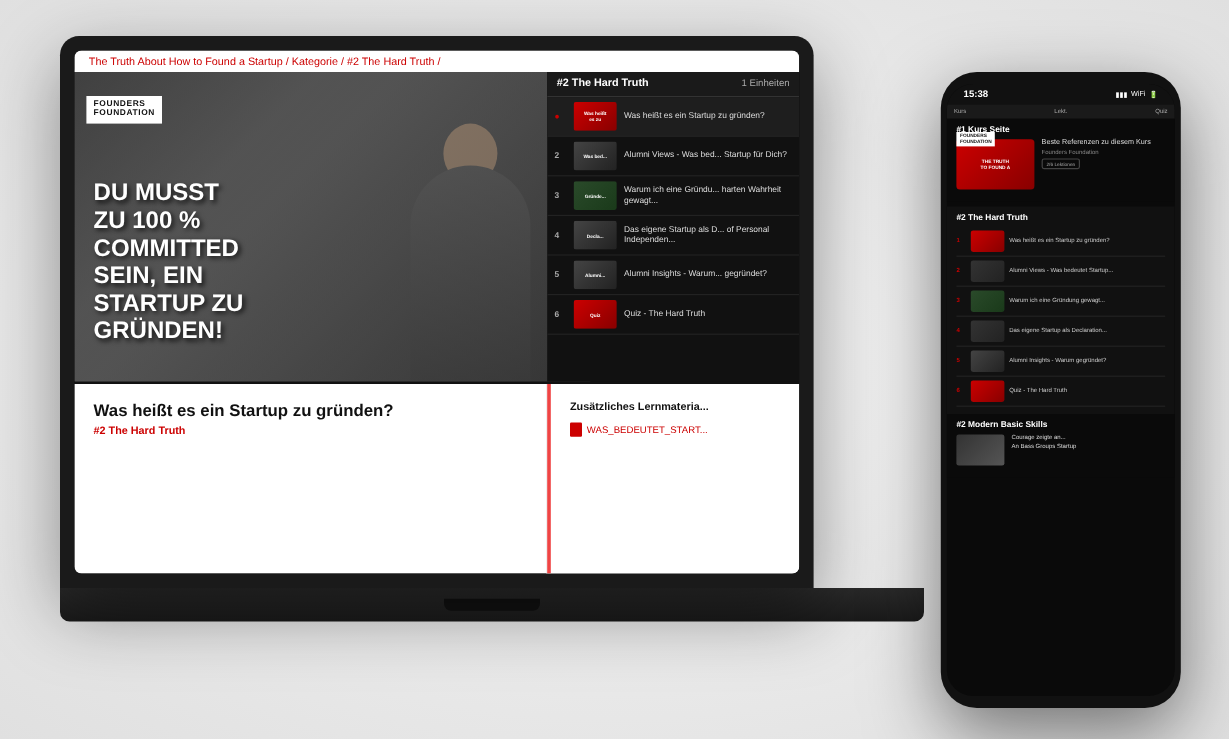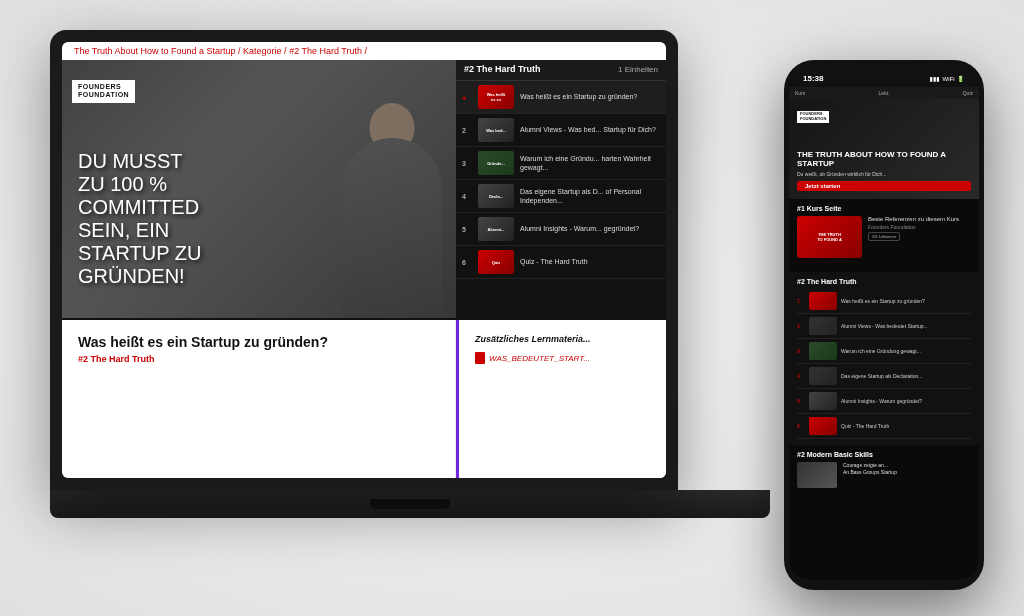--- a/index.html
+++ b/index.html
@@ -503,22 +503,21 @@
     }
 
     .phone-logo-text {
       font-size: 4px;
       font-weight: 900;
       color: #111;
       line-height: 1.2;
     }
 
     .right-panel-highlight {
-      border-left: 3px solid #6d28d9;
-      font-style: italic;
+      border-left: 3px solid #ef4444;
     }
 
     
     .bg-gradient {
       position: absolute;
       inset: 0;
       background: radial-gradient(ellipse at center, #f5f5f5 0%, #e0e0e0 100%);
     }
   </style>
 </head>
@@ -550,21 +549,21 @@
           <div class="presenter-figure" style="position:absolute;right:20px;bottom:0;">
             <div style="position:relative;">
               <div class="presenter-head"></div>
               <div class="presenter-body"></div>
             </div>
           </div>
 
           <div style="position:absolute;inset:0;background:linear-gradient(135deg,#444 0%,#555 40%,#3a3a3a 100%);opacity:0.6;"></div>
 
           <div class="video-overlay-text">
-            <div style="font-size:20px;font-weight:400;color:white;text-transform:uppercase;line-height:1.15;text-shadow:2px 2px 4px rgba(0,0,0,0.8);">
+            <div style="font-size:20px;font-weight:700;color:white;text-transform:uppercase;line-height:1.15;text-shadow:2px 2px 4px rgba(0,0,0,0.8);">
               DU MUSST<br>ZU 100 %<br>COMMITTED<br>SEIN, EIN<br>STARTUP ZU<br>GRÜNDEN!
             </div>
           </div>
         </div>
 
         <div class="playlist-panel">
           <div class="playlist-header">
             <span class="playlist-title">#2 The Hard Truth</span>
             <span class="playlist-count">1 Einheiten</span>
           </div>
@@ -670,30 +669,20 @@
       </div>
 
       <div style="position:absolute;top:36px;left:8px;z-index:10;">
         <div class="phone-logo-box">
           <div class="phone-logo-text">
             FOUNDERS<br>FOUNDATION
           </div>
         </div>
       </div>
 
-      <div class="phone-hero">
-        <div style="position:absolute;inset:0;background:linear-gradient(135deg,#2a2a2a,#555);"></div>
-        <div class="phone-hero-overlay">
-          <div class="phone-hero-title">
-            The Truth About How to Found a<br>Startup
-          </div>
-          <div style="font-size:5px;color:#ccc;margin-top:2px;">Du weißt, ob Gründen wirklich für Dich...</div>
-          <div class="phone-cta-btn">Jetzt starten</div>
-        </div>
-      </div>
 
       <div class="phone-section" style="background:#0a0a0a;padding:6px 8px;">
         <div class="phone-section-title">#1 Kurs Seite</div>
         <div class="phone-video-row">
           <div class="phone-video-thumb" style="width:65px;height:42px;background:linear-gradient(135deg,#cc0000,#880000);">
             <span class="phone-video-thumb-text">THE TRUTH<br>TO FOUND A</span>
           </div>
           <div class="phone-video-info">
             <div class="phone-video-title">Beste Referenzen zu diesem Kurs</div>
             <div class="phone-video-sub">Founders Foundation</div>

